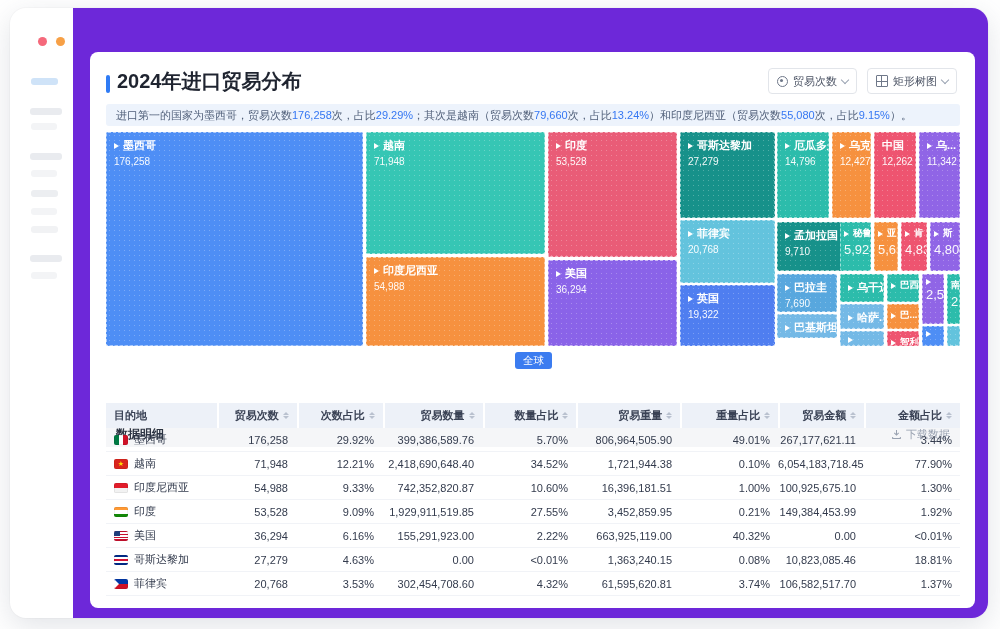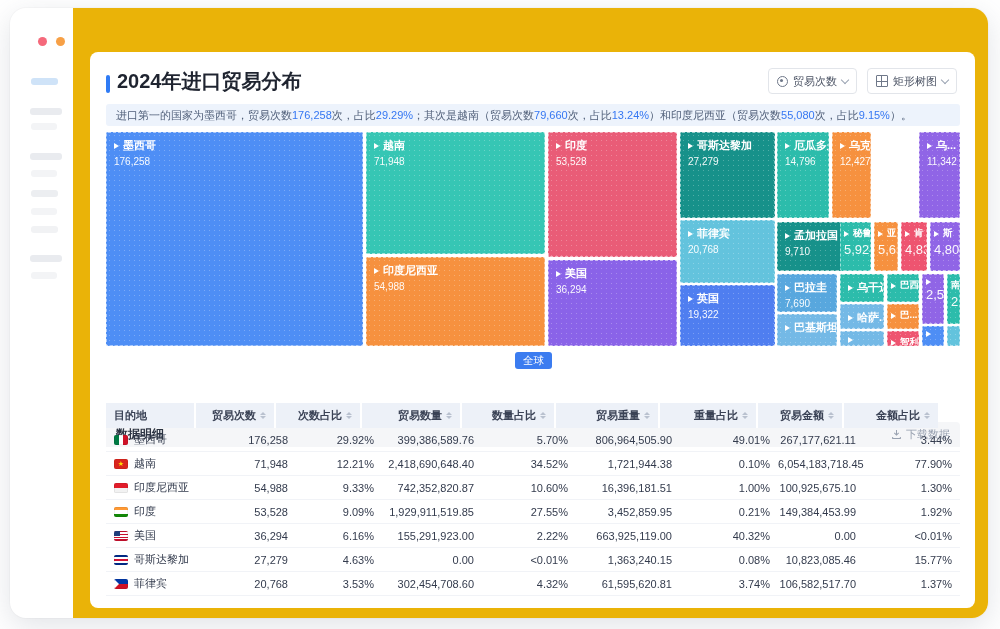--- a/index.html
+++ b/index.html
@@ -3,21 +3,21 @@
 <meta charset="utf-8">
 <style>
   html,body{margin:0;padding:0;background:#fff;}
   .stage{position:relative;width:1000px;height:629px;background:#fff;overflow:hidden;
          font-family:"Liberation Sans","DejaVu Sans",sans-serif;-webkit-font-smoothing:antialiased;}
   .window{position:absolute;left:10px;top:8px;width:978px;height:610px;background:#fff;
           border-radius:16px;box-shadow:0 8px 30px rgba(90,100,120,.18), 0 0 0 1px rgba(0,0,0,.02);overflow:hidden;}
   .traffic{position:absolute;top:29px;left:28px;display:flex;gap:9px;}
   .dot{width:9px;height:9px;border-radius:50%;}
   .skel{position:absolute;height:7px;border-radius:3px;}
-  .main{position:absolute;left:63px;top:0;right:0;bottom:0;background:#eab308;}
+  .main{position:absolute;left:63px;top:0;right:0;bottom:0;background:#6d28d9;}
   .card{position:absolute;left:17px;top:44px;width:885px;height:556px;background:#fff;border-radius:8px;}
   .accent{position:absolute;left:16px;top:23px;width:4px;height:18px;background:#2f7bf5;border-radius:2px;}
   .title{position:absolute;left:27px;top:16px;font-size:20px;font-weight:bold;color:#1f2430;}
   .controls{position:absolute;top:16px;right:18px;display:flex;gap:10px;}
   .btn{height:24px;padding:0 8px;border:1px solid #e2e5ea;border-radius:4px;background:#fff;
        display:flex;align-items:center;gap:5px;font-size:11px;color:#4a5263;cursor:default;}
   .icon-target{width:9px;height:9px;border:1px solid #6f7889;border-radius:50%;position:relative;flex:none;}
   .icon-target::after{content:"";position:absolute;left:2px;top:2px;width:3px;height:3px;border-radius:50%;background:#6f7889;}
   .icon-grid{width:10px;height:10px;border:1px solid #6f7889;border-radius:1px;flex:none;
        background:linear-gradient(#6f7889,#6f7889) 4px 0/1px 100% no-repeat,
@@ -181,20 +181,26 @@
               </div>
               <div class="cval">14,796</div>
             </div>
             <div class="cell" style="left: 726px; top: 0px; width: 39px; height: 86px; background-color: rgb(246, 145, 63);">
               <div class="cname">
                 <span class="tri"></span>
                 <span>乌克兰</span>
               </div>
               <div class="cval">12,427</div>
             </div>
+            <div class="cell" style="left: 768px; top: 0px; width: 42px; height: 86px; background-color: rgb(238, 84, 112);">
+              <div class="cname">
+                <span>中国</span>
+              </div>
+              <div class="cval">12,262</div>
+            </div>
             <div class="cell" style="left: 813px; top: 0px; width: 41px; height: 86px; background-color: rgb(144, 101, 230);">
               <div class="cname">
                 <span class="tri"></span>
                 <span>乌...</span>
               </div>
               <div class="cval">11,342</div>
             </div>
             <div class="cell" style="left: 671px; top: 90px; width: 79px; height: 49px; background-color: rgb(23, 145, 138);">
               <div class="cname">
                 <span class="tri"></span>
@@ -230,21 +236,21 @@
               </div>
               <div class="cval">4,804</div>
             </div>
             <div class="cell" style="left: 671px; top: 142px; width: 60px; height: 38px; background-color: rgb(88, 167, 222);">
               <div class="cname">
                 <span class="tri"></span>
                 <span>巴拉圭</span>
               </div>
               <div class="cval">7,690</div>
             </div>
-            <div class="cell" style="left: 671px; top: 182px; width: 60px; height: 32px; background-color: rgb(116, 185, 230);">
+            <div class="cell" style="left: 671px; top: 182px; width: 60px; height: 24px; background-color: rgb(116, 185, 230);">
               <div class="cname">
                 <span class="tri"></span>
                 <span>巴基斯坦</span>
               </div>
             </div>
             <div class="cell" style="left: 734px; top: 142px; width: 44px; height: 28px; background-color: rgb(44, 188, 171);">
               <div class="cname">
                 <span class="tri"></span>
                 <span>乌干达</span>
               </div>
@@ -307,21 +313,21 @@
           <span class="download">
             <svg class="dl-icon" width="11" height="11" viewBox="0 0 12 12">
               <path d="M6 1.2v5.2M3.6 4.2 6 6.6l2.4-2.4M1.8 8.6v1.8h8.4V8.6" fill="none" stroke="#98a1b0" stroke-width="1.1"></path>
             </svg>
             <span>下载数据</span>
           </span>
         </div>
 
         <div class="table">
           <div class="thead">
-              <div class="th first" style="width: 88px;">
+              <div class="th first" style="width: 111px;">
                 <span>目的地</span>
               </div>
               <div class="th" style="width: 80px;">
                 <span>贸易次数</span>
                 <span class="sorter">
                   <i class="s-up"></i>
                   <i class="s-down"></i>
                 </span>
               </div>
               <div class="th" style="width: 86px;">
@@ -450,21 +456,21 @@
                   <span class="flag flag-cr"></span>
                   <span>哥斯达黎加</span>
                 </div>
                 <div class="td num" style="width: 80px;">27,279</div>
                 <div class="td num" style="width: 86px;">4.63%</div>
                 <div class="td num" style="width: 100px;">0.00</div>
                 <div class="td num" style="width: 94px;">&lt;0.01%</div>
                 <div class="td num" style="width: 104px;">1,363,240.15</div>
                 <div class="td num" style="width: 98px;">0.08%</div>
                 <div class="td num" style="width: 86px;">10,823,085.46</div>
-                <div class="td num" style="width: 96px;">15.77%</div>
+                <div class="td num" style="width: 96px;">18.81%</div>
               </div>
               <div class="tr">
                 <div class="td first" style="width: 110px;">
                   <span class="flag flag-ph"></span>
                   <span>菲律宾</span>
                 </div>
                 <div class="td num" style="width: 80px;">20,768</div>
                 <div class="td num" style="width: 86px;">3.53%</div>
                 <div class="td num" style="width: 100px;">302,454,708.60</div>
                 <div class="td num" style="width: 94px;">4.32%</div>

